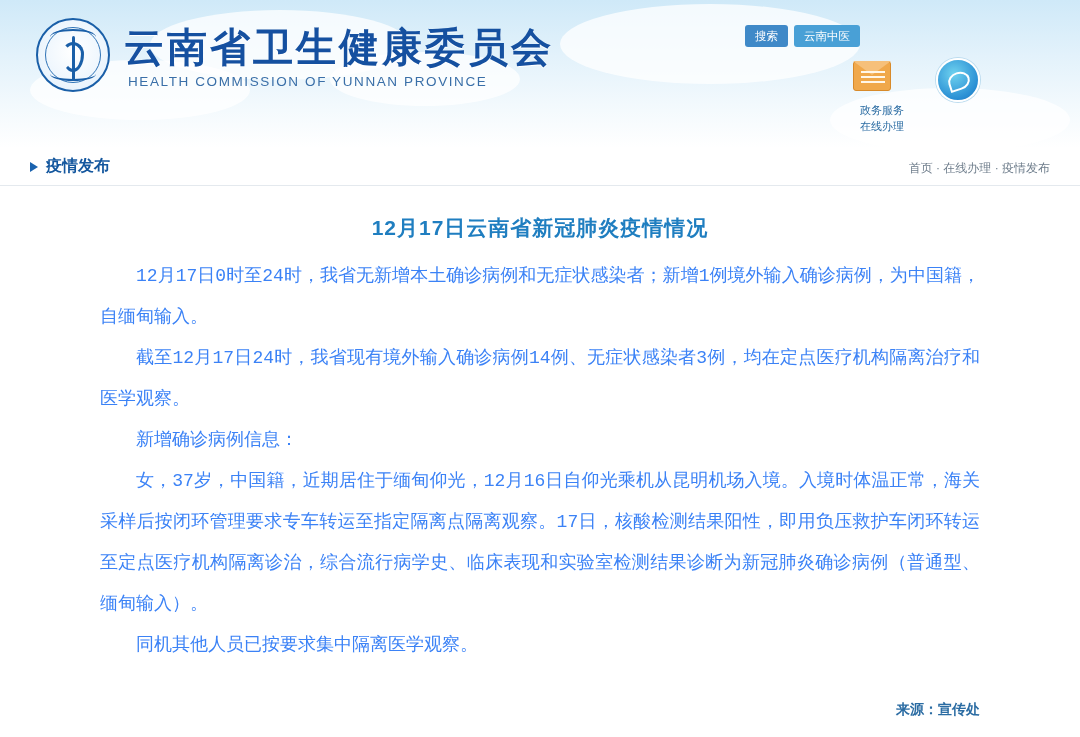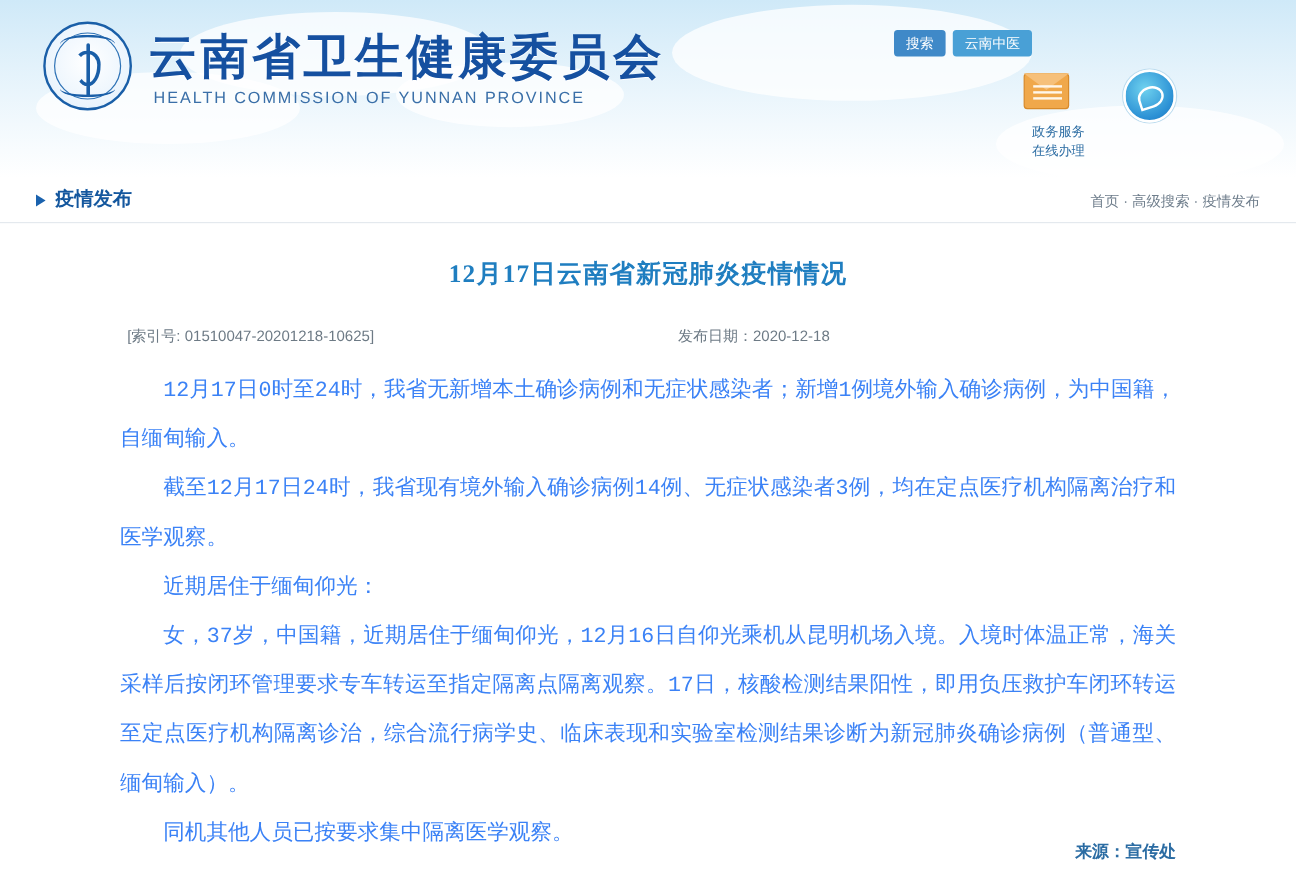--- a/index.html
+++ b/index.html
@@ -290,21 +290,21 @@
   .article {
     position: relative;
     padding: 28px 100px 0 100px;
   }
   .art-title {
     text-align: center;
     font-size: 21px;
     color: #1f7ec0;
     font-weight: bold;
     letter-spacing: 1px;
-    font-family: Liberation Serif, serif;
+    font-family: Liberation Sans, sans-serif;
   }
   .meta {
     position: relative;
     margin-top: 30px;
     height: 20px;
     font-size: 12.5px;
     color: #6d7a85;
     font-family: "Liberation Sans", sans-serif;
   }
   .meta .idx { position: absolute; left: 6px; top: 0; }
@@ -379,34 +379,30 @@
         <div class="badge-text blue"></div>
       </div>
     </div>
   </div>
 
   <div class="navrow">
     <div class="channel">
       <span class="tri"></span>
       <span class="channel-name">疫情发布</span>
     </div>
-    <div class="crumbs">首页 · 高级搜索 · 疫情发布</div>
+    <div class="crumbs">首页 · 在线办理 · 疫情发布</div>
   </div>
 
   <div class="article">
     <div class="art-title">12月17日云南省新冠肺炎疫情情况</div>
 
-    <div class="meta">
-      <span class="idx">[索引号: 01510047-20201218-10625]</span>
-      <span class="pub">发布日期：2020-12-18</span>
-    </div>
 
     <div class="body">
       <p>12月17日0时至24时，我省无新增本土确诊病例和无症状感染者；新增1例境外输入确诊病例，为中国籍，自缅甸输入。</p>
       <p>截至12月17日24时，我省现有境外输入确诊病例14例、无症状感染者3例，均在定点医疗机构隔离治疗和医学观察。</p>
-      <p>近期居住于缅甸仰光：</p>
+      <p>新增确诊病例信息：</p>
       <p>女，37岁，中国籍，近期居住于缅甸仰光，12月16日自仰光乘机从昆明机场入境。入境时体温正常，海关采样后按闭环管理要求专车转运至指定隔离点隔离观察。17日，核酸检测结果阳性，即用负压救护车闭环转运至定点医疗机构隔离诊治，综合流行病学史、临床表现和实验室检测结果诊断为新冠肺炎确诊病例（普通型、缅甸输入）。</p>
       <p>同机其他人员已按要求集中隔离医学观察。</p>
     </div>
   </div>
 
   <div class="source">来源：宣传处</div>
 </div>
 
 </body></html>

